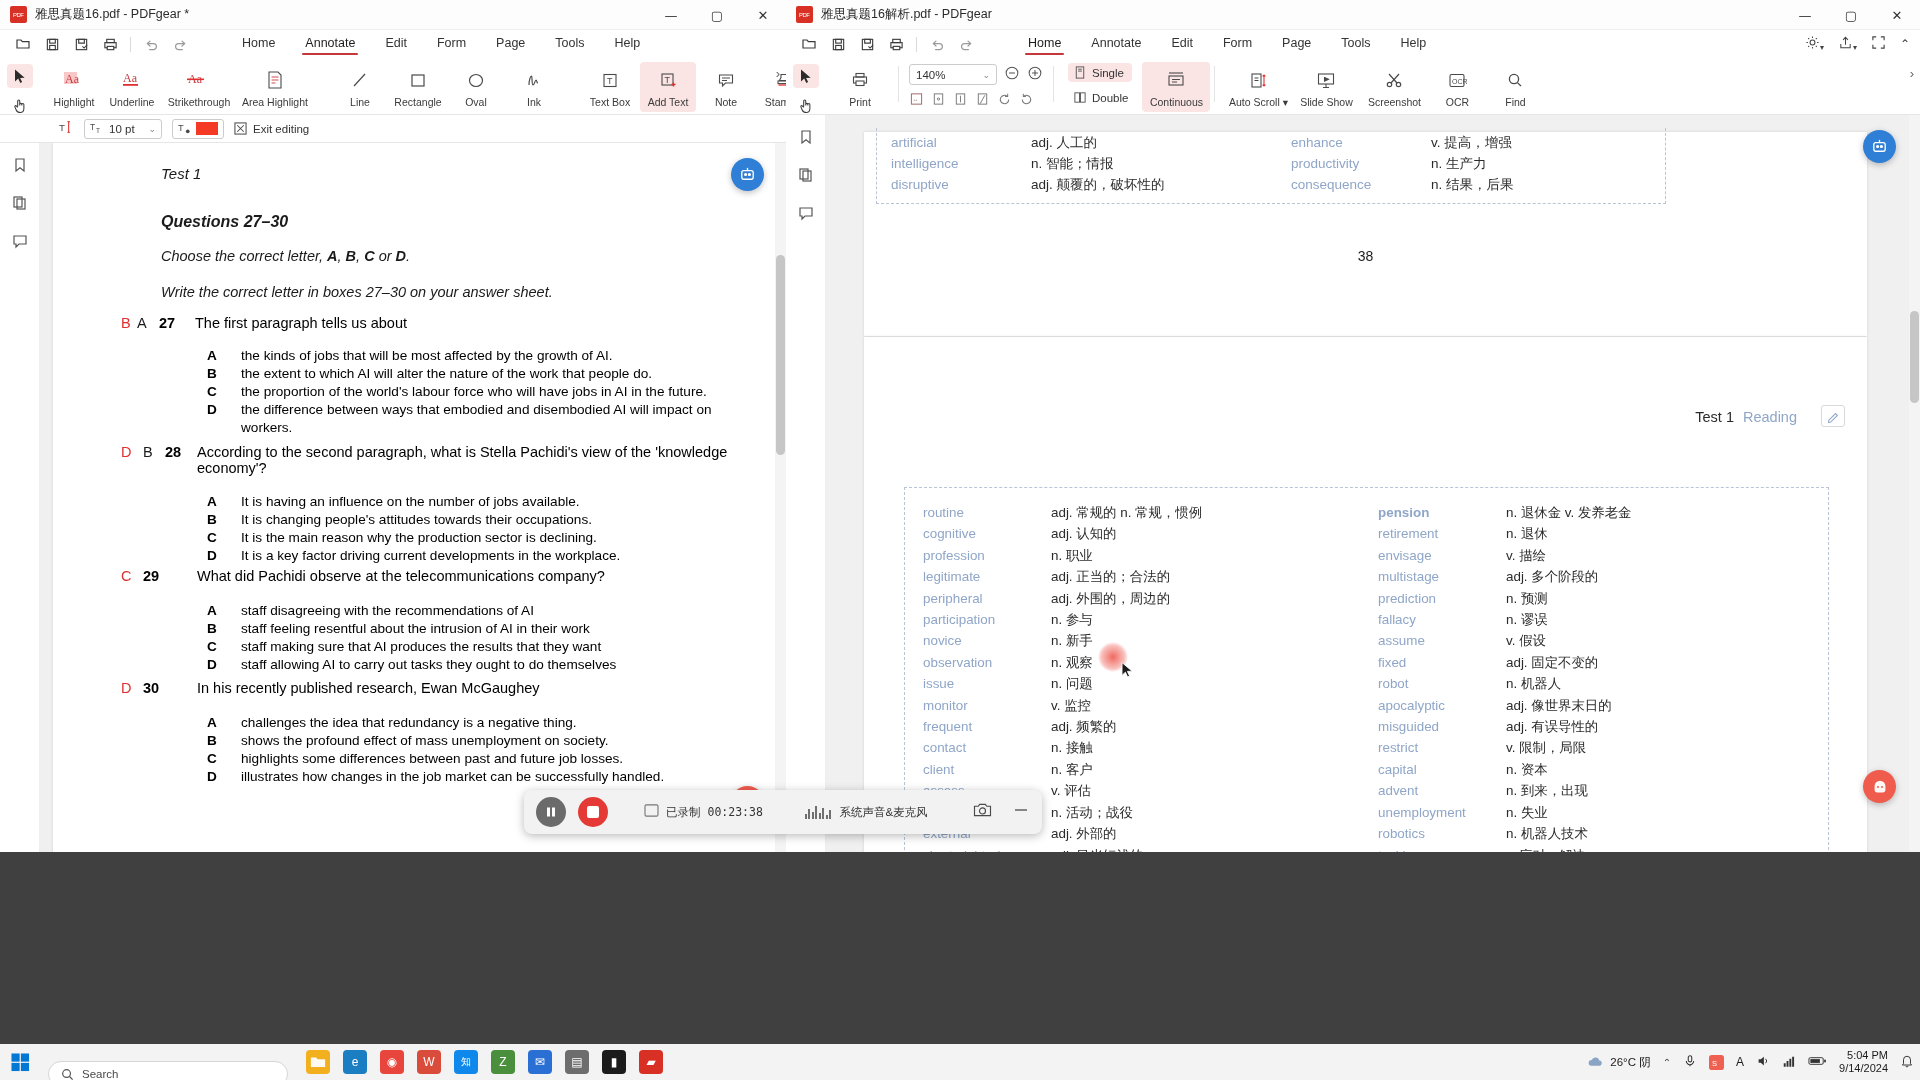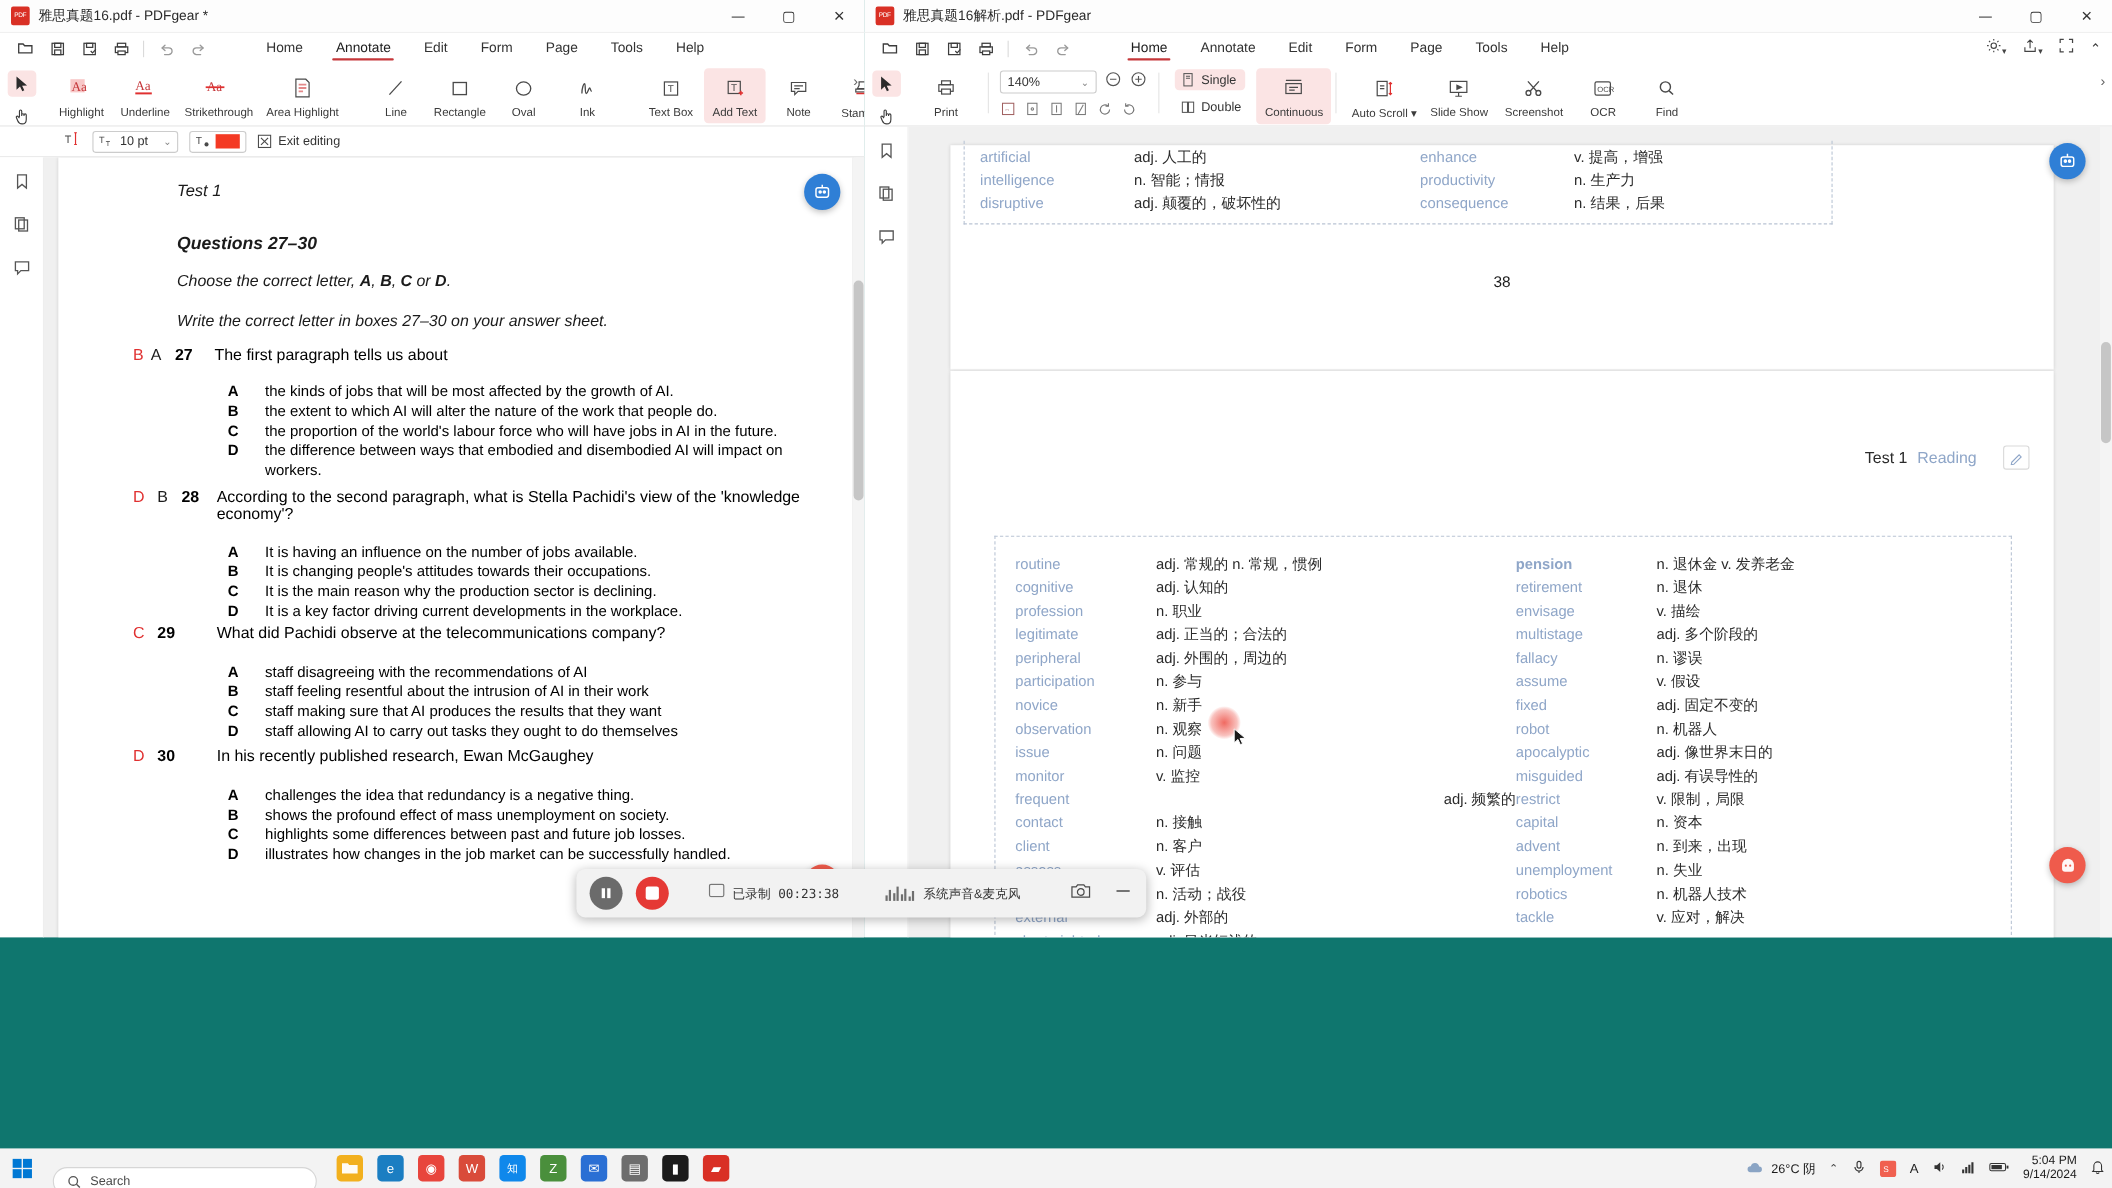--- a/index.html
+++ b/index.html
@@ -1,21 +1,21 @@
 <!DOCTYPE html>
 <html><head>
 <meta charset="utf-8">
 <style>
   * { box-sizing: border-box; margin: 0; padding: 0; }
   html, body {
     width: 1920px; height: 1080px;
     font-family: "Liberation Sans", sans-serif;
     background: #1b1b1b; overflow: hidden;
   }
-  .desktop { position: relative; width: 1920px; height: 1080px; background:#0f766e; }
+  .desktop { position: relative; width: 1920px; height: 1080px; background:#404040; }
 
   
   .window { position: absolute; background: #fff; overflow: hidden; }
   .titlebar {
     height: 30px; display: flex; align-items: center;
     background: #fdfdfd; border-bottom: 1px solid #f0f0f0;
     padding-left: 10px; position: relative;
   }
   .app-icon {
     width: 17px; height: 17px; border-radius: 2px;
@@ -872,21 +872,21 @@
                     <span class="vocab-col-cn">n. 观察</span>
                   </div>
                 <div style="display:flex; font-size:13.4px; line-height:21.4px;">
                     <span class="vocab-col-en" style="width:128px;">issue</span>
                     <span class="vocab-col-cn">n. 问题</span>
                   </div>
                 <div style="display:flex; font-size:13.4px; line-height:21.4px;">
                     <span class="vocab-col-en" style="width:128px;">monitor</span>
                     <span class="vocab-col-cn">v. 监控</span>
                   </div>
-                <div style="display:flex; font-size:13.4px; line-height:21.4px;justify-content:space-between;">
+                <div style="display:flex; font-size:13.4px; line-height:21.4px;">
                     <span class="vocab-col-en" style="width:128px;">frequent</span>
                     <span class="vocab-col-cn">adj. 频繁的</span>
                   </div>
                 <div style="display:flex; font-size:13.4px; line-height:21.4px;">
                     <span class="vocab-col-en" style="width:128px;">contact</span>
                     <span class="vocab-col-cn">n. 接触</span>
                   </div>
                 <div style="display:flex; font-size:13.4px; line-height:21.4px;">
                     <span class="vocab-col-en" style="width:128px;">client</span>
                     <span class="vocab-col-cn">n. 客户</span>
@@ -919,20 +919,24 @@
                     <span class="vocab-col-en" style="width:128px;">retirement</span>
                     <span class="vocab-col-cn">n. 退休</span>
                   </div>
                 <div style="display:flex; font-size:13.4px; line-height:21.4px;">
                     <span class="vocab-col-en" style="width:128px;">envisage</span>
                     <span class="vocab-col-cn">v. 描绘</span>
                   </div>
                 <div style="display:flex; font-size:13.4px; line-height:21.4px;">
                     <span class="vocab-col-en" style="width:128px;">multistage</span>
                     <span class="vocab-col-cn">adj. 多个阶段的</span>
+                  </div>
+                <div style="display:flex; font-size:13.4px; line-height:21.4px;">
+                    <span class="vocab-col-en" style="width:128px;">prediction</span>
+                    <span class="vocab-col-cn">n. 预测</span>
                   </div>
                 <div style="display:flex; font-size:13.4px; line-height:21.4px;">
                     <span class="vocab-col-en" style="width:128px;">fallacy</span>
                     <span class="vocab-col-cn">n. 谬误</span>
                   </div>
                 <div style="display:flex; font-size:13.4px; line-height:21.4px;">
                     <span class="vocab-col-en" style="width:128px;">assume</span>
                     <span class="vocab-col-cn">v. 假设</span>
                   </div>
                 <div style="display:flex; font-size:13.4px; line-height:21.4px;">

